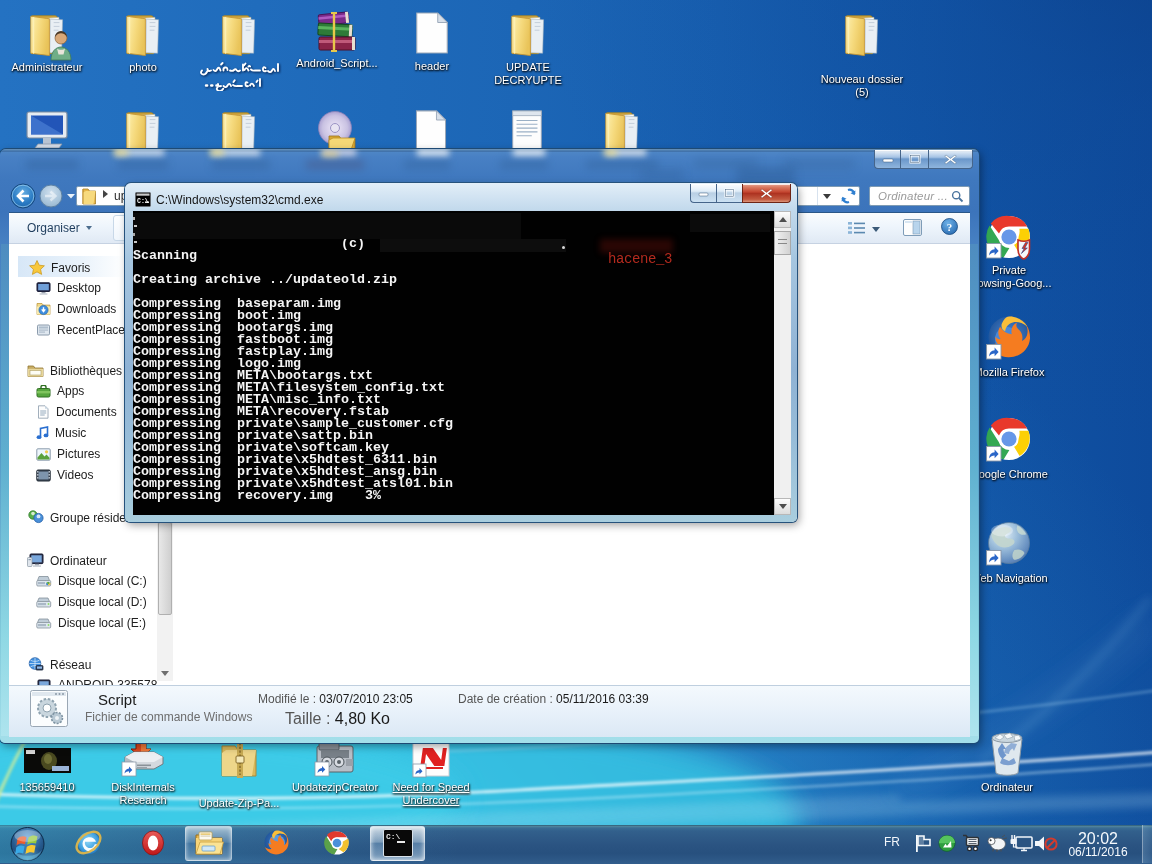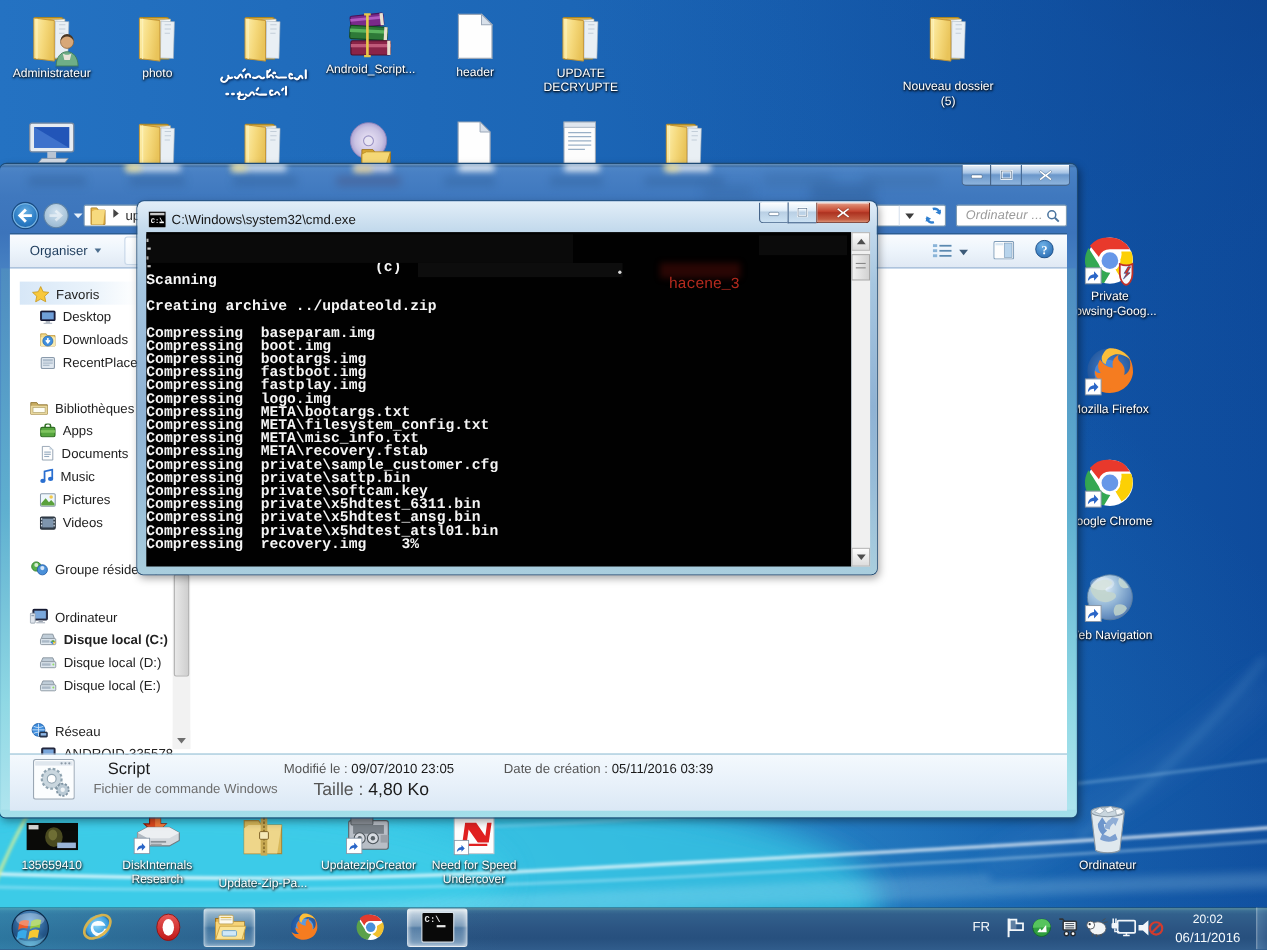--- a/index.html
+++ b/index.html
@@ -411,21 +411,21 @@
     <div class="dlab" style="margin-top:3px;">UpdatezipCreator</div>
   </div>
   <div class="dicon" style="left:383px;top:740px;">
     <svg width="40" height="38" viewBox="0 0 40 38">
       <rect x="2" y="2" width="36" height="34" fill="#fdfdfd" stroke="#c8ccd2" stroke-width="1"></rect>
       <path d="M10 8 L20 8 L30 20 L30 8 L34 8 L34 26 L24 26 L14 14 L14 26 L10 26 Z" fill="#e02020" transform="skewX(-8) translate(3 0)"></path>
       <path d="M8 28 h24" stroke="#e02020" stroke-width="2"></path>
       <rect x="2" y="24" width="13" height="13" fill="#fff" stroke="#8a98a8" stroke-width="0.8"></rect>
       <path d="M4.3 34.5 C 4.5 31.8 5.9 30.3 8.5 30 L8.5 28.1 L11.5 31.3 L8.5 34.3 L8.5 32.4 C 6.9 32.4 5.6 33.1 4.3 34.5 Z" fill="#2a66c8"></path>
     </svg>
-    <div class="dlab" style="margin-top:3px;">Need for Speed<br>Undercover</div>
+    <div class="dlab" style="margin-top:3px;text-decoration:underline;">Need for Speed<br>Undercover</div>
   </div>
 </div>
 
 <div id="exp" class="abs">
 
   <div class="abs" style="left:0;top:0;width:979px;height:37px;overflow:hidden;border-radius:6px 6px 0 0;">
     <div class="abs" style="left:0;top:0;width:979px;height:3px;background:rgba(30,70,115,.35);"></div>
     <div class="abs" style="left:116px;top:0px;width:48px;height:7px;background:#eef2f6;opacity:.8;filter:blur(3px);"></div>
     <div class="abs" style="left:114px;top:0px;width:14px;height:7px;background:#e8d98a;opacity:.8;filter:blur(3px);"></div>
     <div class="abs" style="left:212px;top:0px;width:48px;height:7px;background:#eef2f6;opacity:.8;filter:blur(3px);"></div>
@@ -628,21 +628,21 @@
         </svg>Groupe résidentiel</div>
     <div class="nav navhdr" style="left:27px;top:404px;">
       <svg width="17" height="15" viewBox="0 0 17 15">
           <rect x="3" y="1" width="13" height="9.6" rx="1" fill="#30364e" stroke="#141830"></rect>
           <rect x="4.3" y="2.3" width="10.4" height="7" fill="#79a7dc"></rect>
           <rect x="8" y="10.8" width="4" height="1.6" fill="#9aa2ae"></rect>
           <rect x="6" y="12.4" width="8" height="1.3" fill="#b9c0ca"></rect>
           <rect x="0.5" y="4.5" width="4.5" height="9" rx="0.8" fill="#dfe5ec" stroke="#8a96a4" stroke-width="0.7"></rect>
           <rect x="1.5" y="6" width="2.5" height="1.2" fill="#8fa0b2"></rect>
         </svg>Ordinateur</div>
-    <div class="nav" style="left:36px;top:425px;font-weight:bold;">
+    <div class="nav" style="left:36px;top:425px;">
       <svg width="16" height="13" viewBox="0 0 16 13">
           <path d="M1.5 5.5 L3 1.5 h9 l1.5 4" fill="#c0cdd8" stroke="#77848f" stroke-width="0.7"></path>
           <rect x="0.8" y="5.5" width="13.9" height="5.5" rx="1" fill="#dde6ee" stroke="#77848f" stroke-width="0.7"></rect>
           <rect x="2" y="7" width="7" height="2.2" fill="#aab8c6"></rect>
           <path d="M10 8 l2.2-1.2 2.2 1.2 -2.2 1.2 Z" fill="#57a63f"></path>
           <path d="M10 8 l2.2 1.2 v1.4 l-2.2-1.2 Z" fill="#3c82d8"></path>
           <path d="M14.4 8 l-2.2 1.2 v1.4 l2.2-1.2 Z" fill="#f2c12e"></path>
         </svg>Disque local (C:)</div>
     <div class="nav" style="left:36px;top:446px;">
       <svg width="16" height="12" viewBox="0 0 16 12">
@@ -686,21 +686,21 @@
     <circle cx="26" cy="3.9" r="1" fill="#8a98a6"></circle>
       <circle cx="29.5" cy="3.9" r="1" fill="#8a98a6"></circle>
       <circle cx="33" cy="3.9" r="1" fill="#8a98a6"></circle>
     <circle cx="17" cy="18" r="9" fill="#c9d6de" stroke="#8fa3b0" stroke-width="2" stroke-dasharray="2.5 1.8"></circle>
     <circle cx="17" cy="18" r="4" fill="#fff" stroke="#8fa3b0"></circle>
     <circle cx="27" cy="28" r="5.5" fill="#b9c9d4" stroke="#7e93a2" stroke-width="1.6" stroke-dasharray="2 1.4"></circle>
     <circle cx="27" cy="28" r="2" fill="#eef3f6"></circle>
   </svg>
   <div class="abs" style="left:98px;top:542px;font-size:15px;color:#1a1a1a;">Script</div>
   <div class="abs" style="left:85px;top:561px;font-size:12px;color:#6d6d6d;">Fichier de commande Windows</div>
-  <div class="abs" style="left:258px;top:543px;font-size:12px;color:#555;">Modifié le : <span style="color:#1a1a1a;">09/07/2010 23:05</span></div>
+  <div class="abs" style="left:258px;top:543px;font-size:12px;color:#555;">Modifié le : <span style="color:#1a1a1a;">03/07/2010 23:05</span></div>
   <div class="abs" style="left:285px;top:561px;font-size:16px;color:#555;">Taille : <span style="color:#1a1a1a;">4,80 Ko</span></div>
   <div class="abs" style="left:458px;top:543px;font-size:12px;color:#555;">Date de création : <span style="color:#1a1a1a;">05/11/2016 03:39</span></div>
 </div>
 
 <div id="cmd" class="abs">
 
   <svg class="abs" style="left:10px;top:9px;" width="16" height="15" viewBox="0 0 16 15">
     <rect x="0" y="0" width="16" height="15" rx="1" fill="#000" stroke="#cdd8e4" stroke-width="1"></rect>
     <rect x="1.5" y="1.5" width="13" height="2.2" fill="#c8c8c8"></rect>
     <text x="2" y="10.5" font-size="6.5" font-weight="bold" fill="#fff" font-family="Liberation Mono,monospace">C:\</text>
@@ -899,16 +899,16 @@
     <path d="M11 16.5 h6 M14 14 v2.5" stroke="#f2f6fa" stroke-width="1.4"></path>
     <path d="M2 1 v4 M4.5 1 v4" stroke="#f2f6fa" stroke-width="1.4"></path>
     <rect x="0.5" y="5" width="6" height="5" rx="1" fill="#f2f6fa"></rect>
     <path d="M3.5 10 v3 h4" stroke="#f2f6fa" stroke-width="1.2" fill="none"></path>
   </svg>
   <svg class="abs" style="left:1034px;top:9px;" width="24" height="19" viewBox="0 0 24 19">
     <path d="M1 7 h4 l5-4.5 v14 L5 12 H1 Z" fill="#f2f6fa"></path>
     <circle cx="17" cy="10" r="5.6" fill="none" stroke="#d23b2e" stroke-width="2"></circle>
     <line x1="13" y1="14" x2="21" y2="6" stroke="#d23b2e" stroke-width="2"></line>
   </svg>
-  <div class="abs" style="left:1062px;top:5px;width:72px;text-align:center;font-size:11px;color:#f6fafd;">20:02</div>
+  <div class="abs" style="left:1062px;top:5px;width:72px;text-align:center;font-size:16px;color:#f6fafd;">20:02</div>
   <div class="abs" style="left:1060px;top:20px;width:76px;text-align:center;font-size:12px;color:#f6fafd;">06/11/2016</div>
   <div class="abs" style="left:1142px;top:0;width:10px;height:38px;border-left:1px solid rgba(255,255,255,.4);background:linear-gradient(90deg,rgba(160,200,230,.25),rgba(120,160,200,.15));"></div>
 </div>
 
 </body></html>

